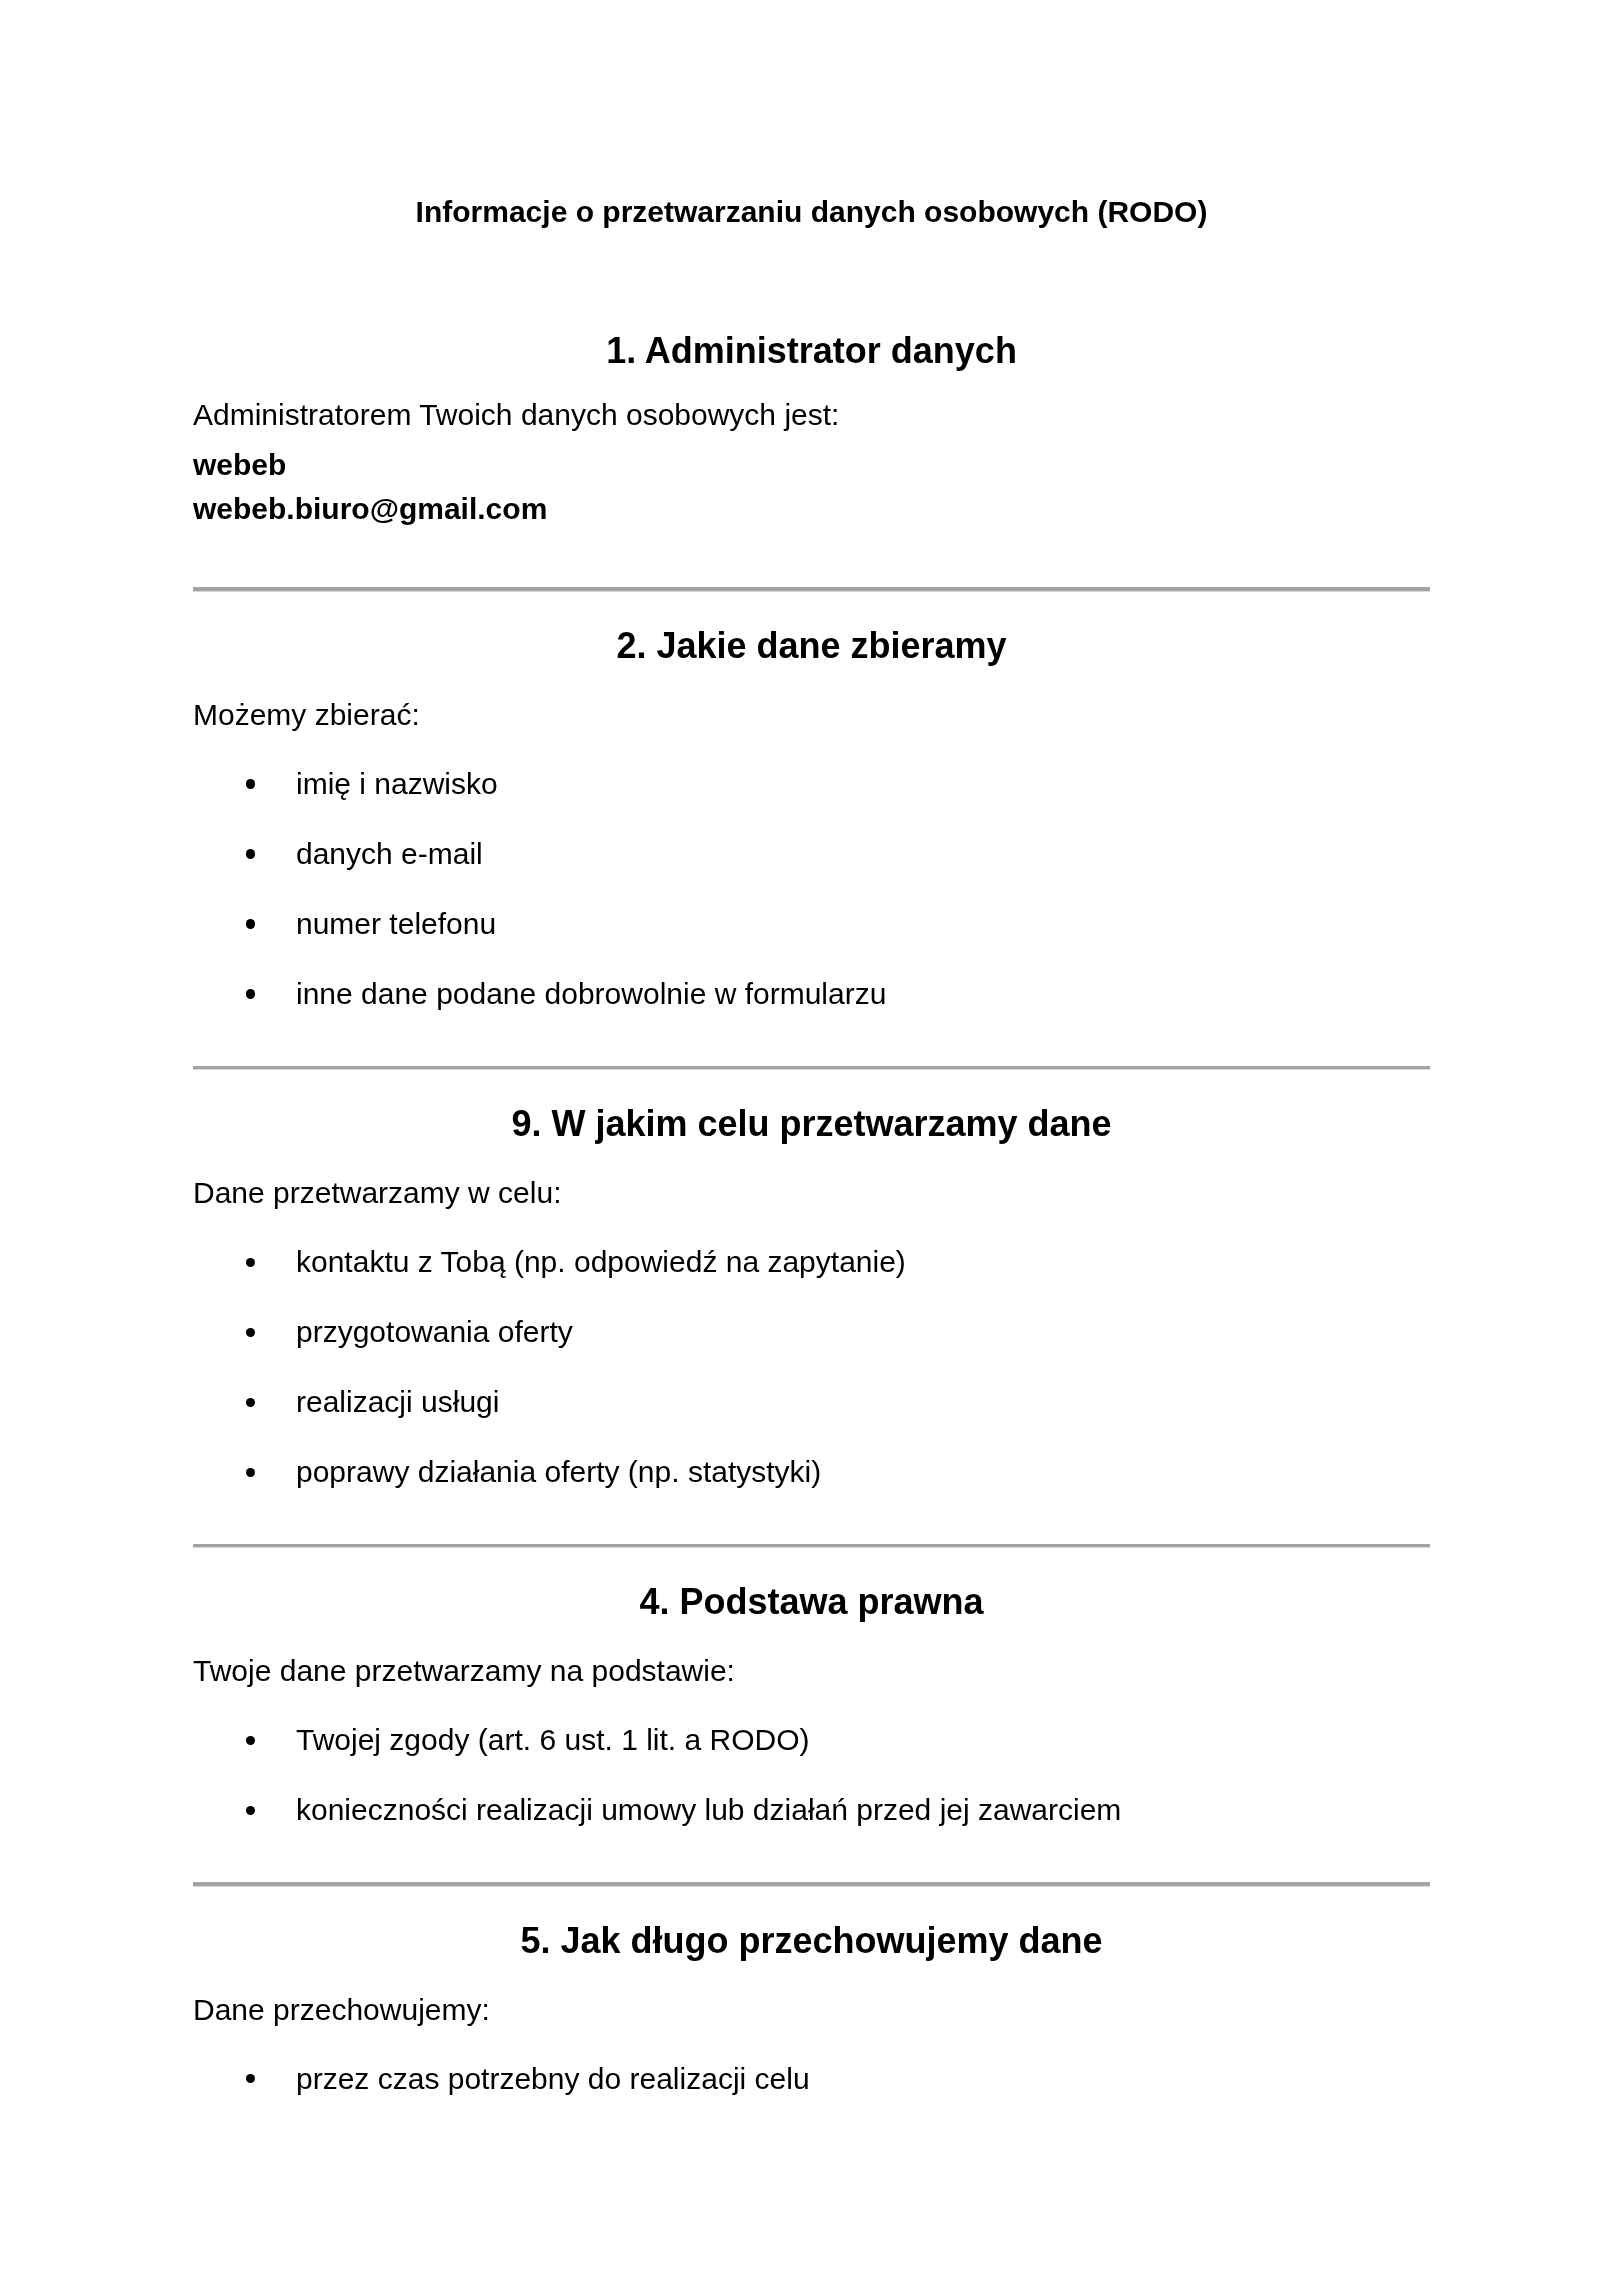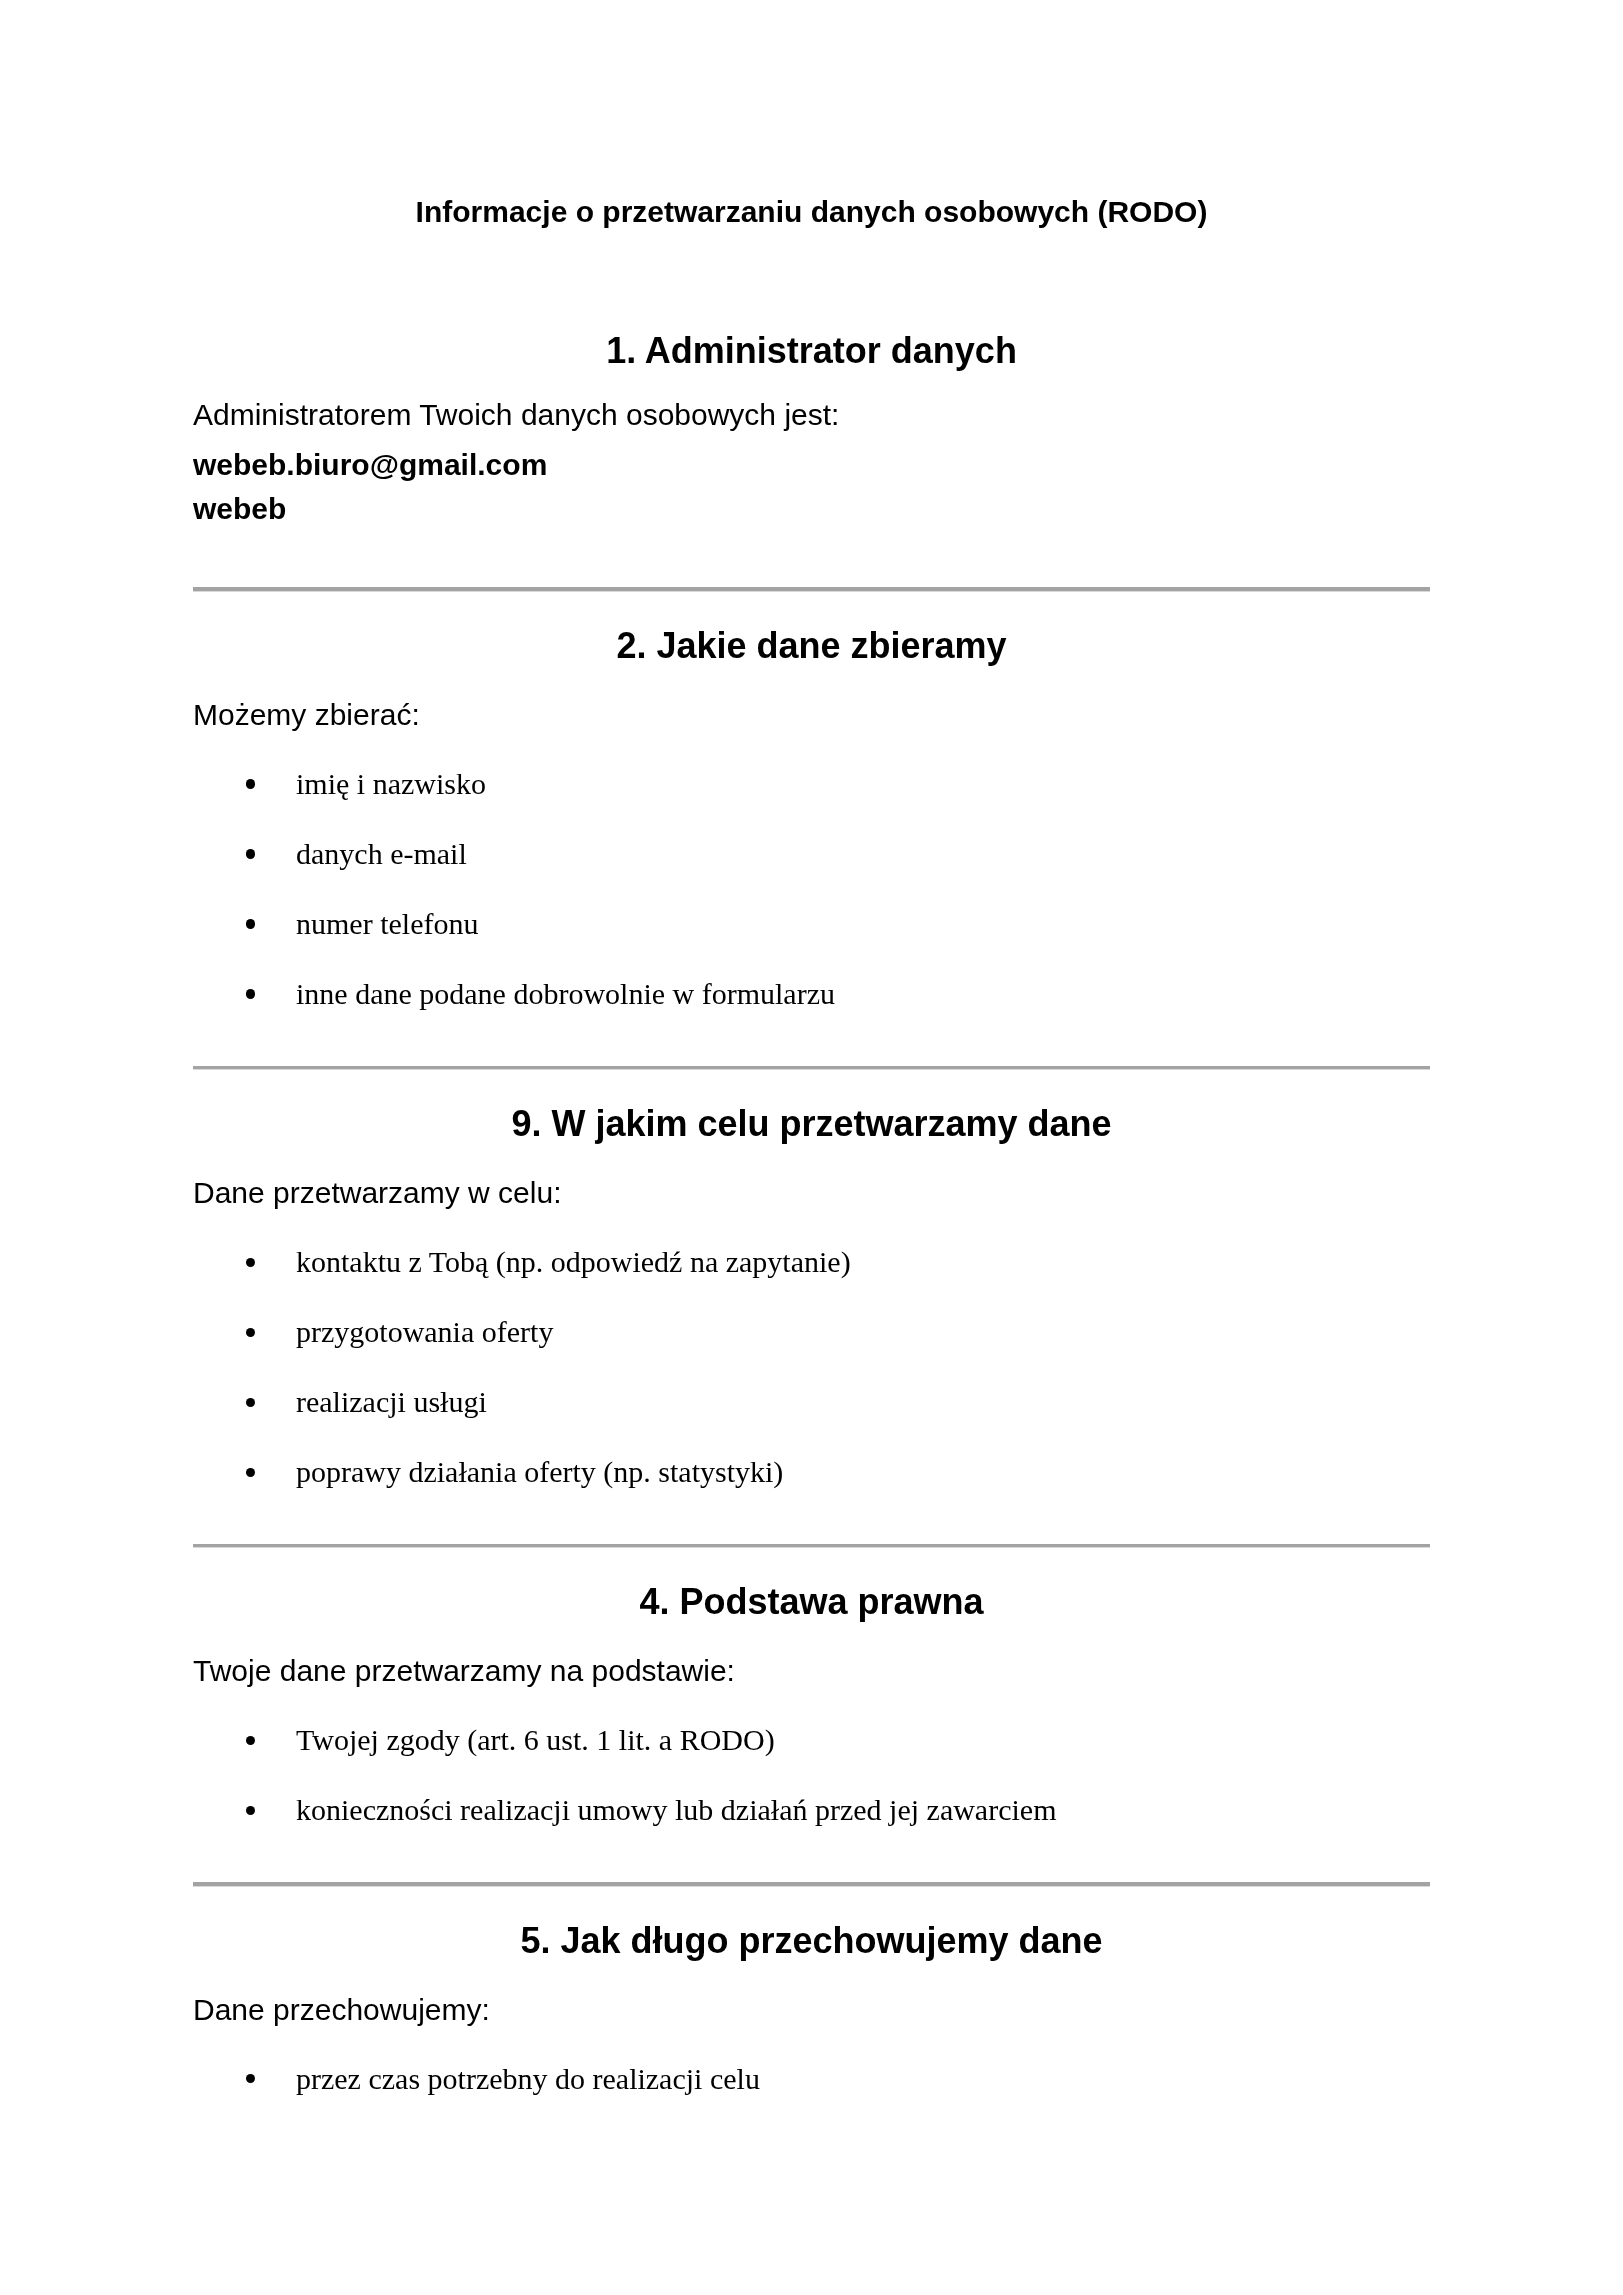--- a/index.html
+++ b/index.html
@@ -52,21 +52,20 @@
     list-style: none;
     margin: 0 0 54px 0;
     padding: 0;
   }
   .bullet-item {
     position: relative;
     font-size: 30px;
     line-height: 36px;
     padding-left: 103px;
     margin: 0 0 34px 0;
-    font-family: Liberation Serif, serif;
   }
   .bullet-item:last-child { margin-bottom: 0; }
   .bullet-dot {
     position: absolute;
     left: 53px;
     top: 13.7px;
     width: 9.2px;
     height: 9.2px;
     border-radius: 50%;
     background: #000000;
@@ -84,22 +83,22 @@
 </head>
 <body>
 
 <div class="page">
   <h1 class="doc-title">Informacje o przetwarzaniu danych osobowych (RODO)</h1>
   <div id="sections">
   <section class="section first">
     <h2 class="section-heading">1. Administrator danych</h2>
     <p class="section-intro">Administratorem Twoich danych osobowych jest:</p>
     <div class="contact-lines">
+          <div class="contact-line">webeb</div>
           <div class="contact-line">webeb.biuro@gmail.com</div>
-          <div class="contact-line">webeb</div>
         </div>
 
     <div class="divider"></div>
   </section>
 
   <section class="section">
     <h2 class="section-heading">2. Jakie dane zbieramy</h2>
     <p class="section-intro">Możemy zbierać:</p>
 
     <ul class="bullet-list">

